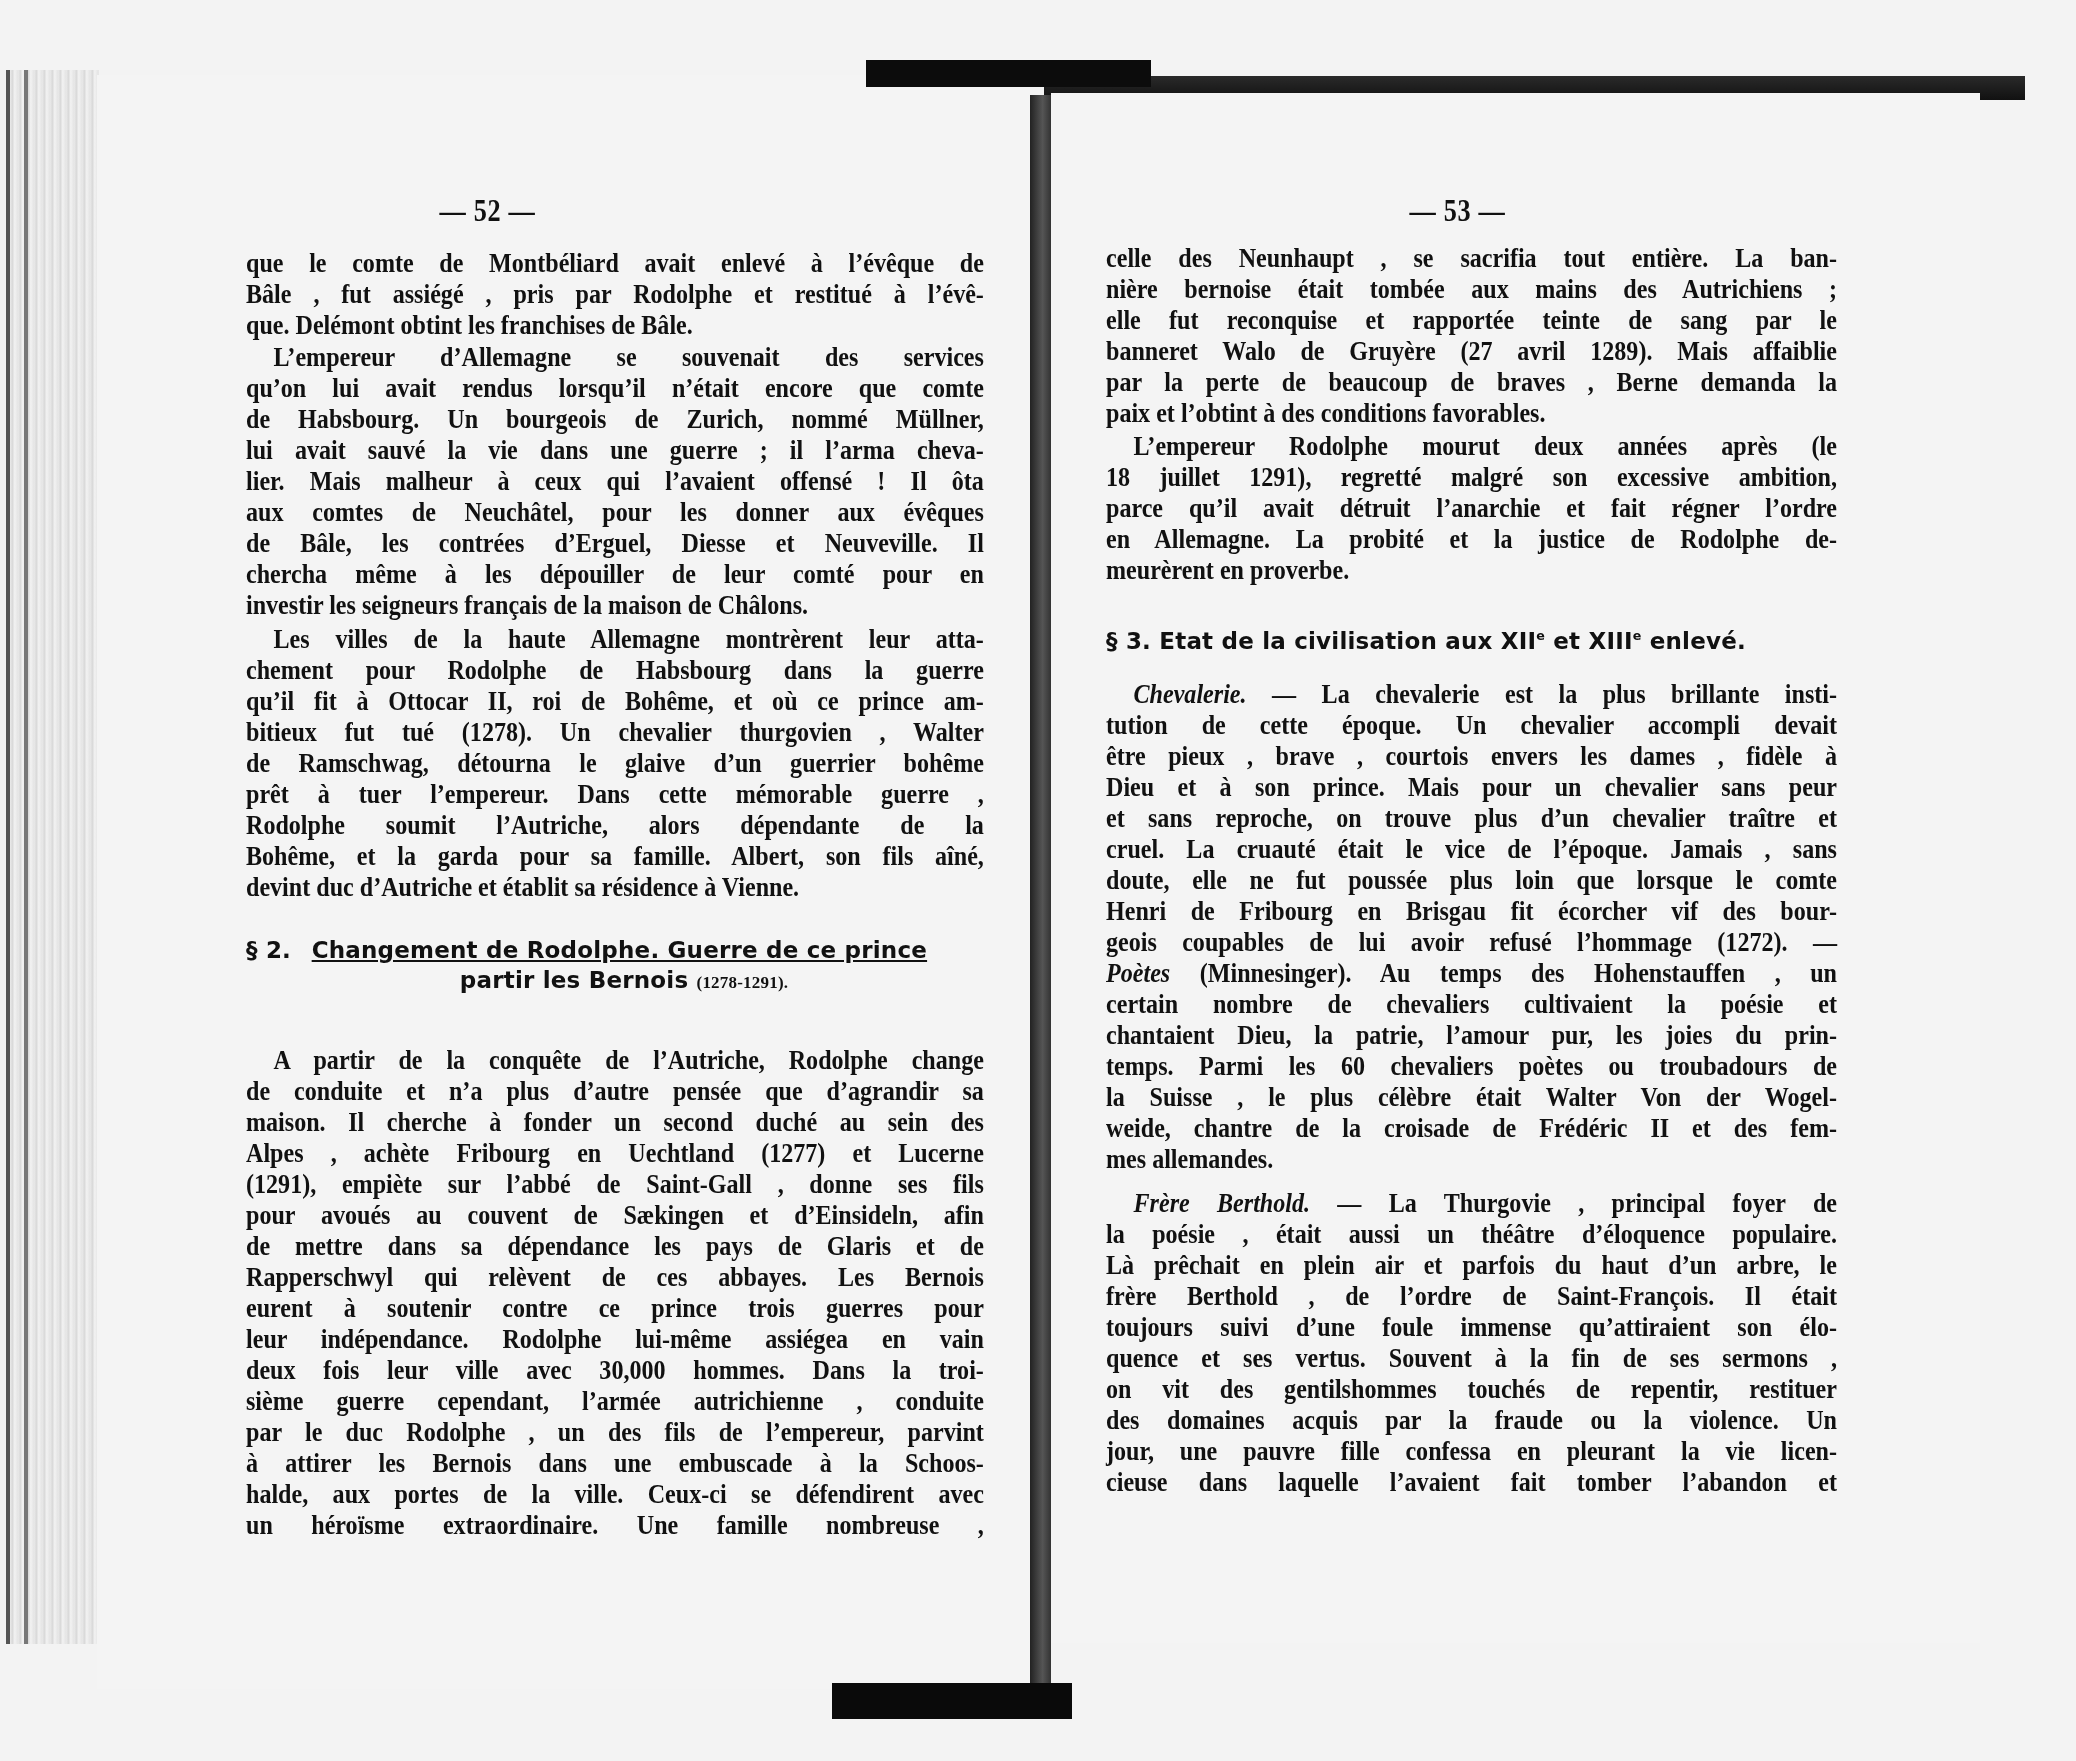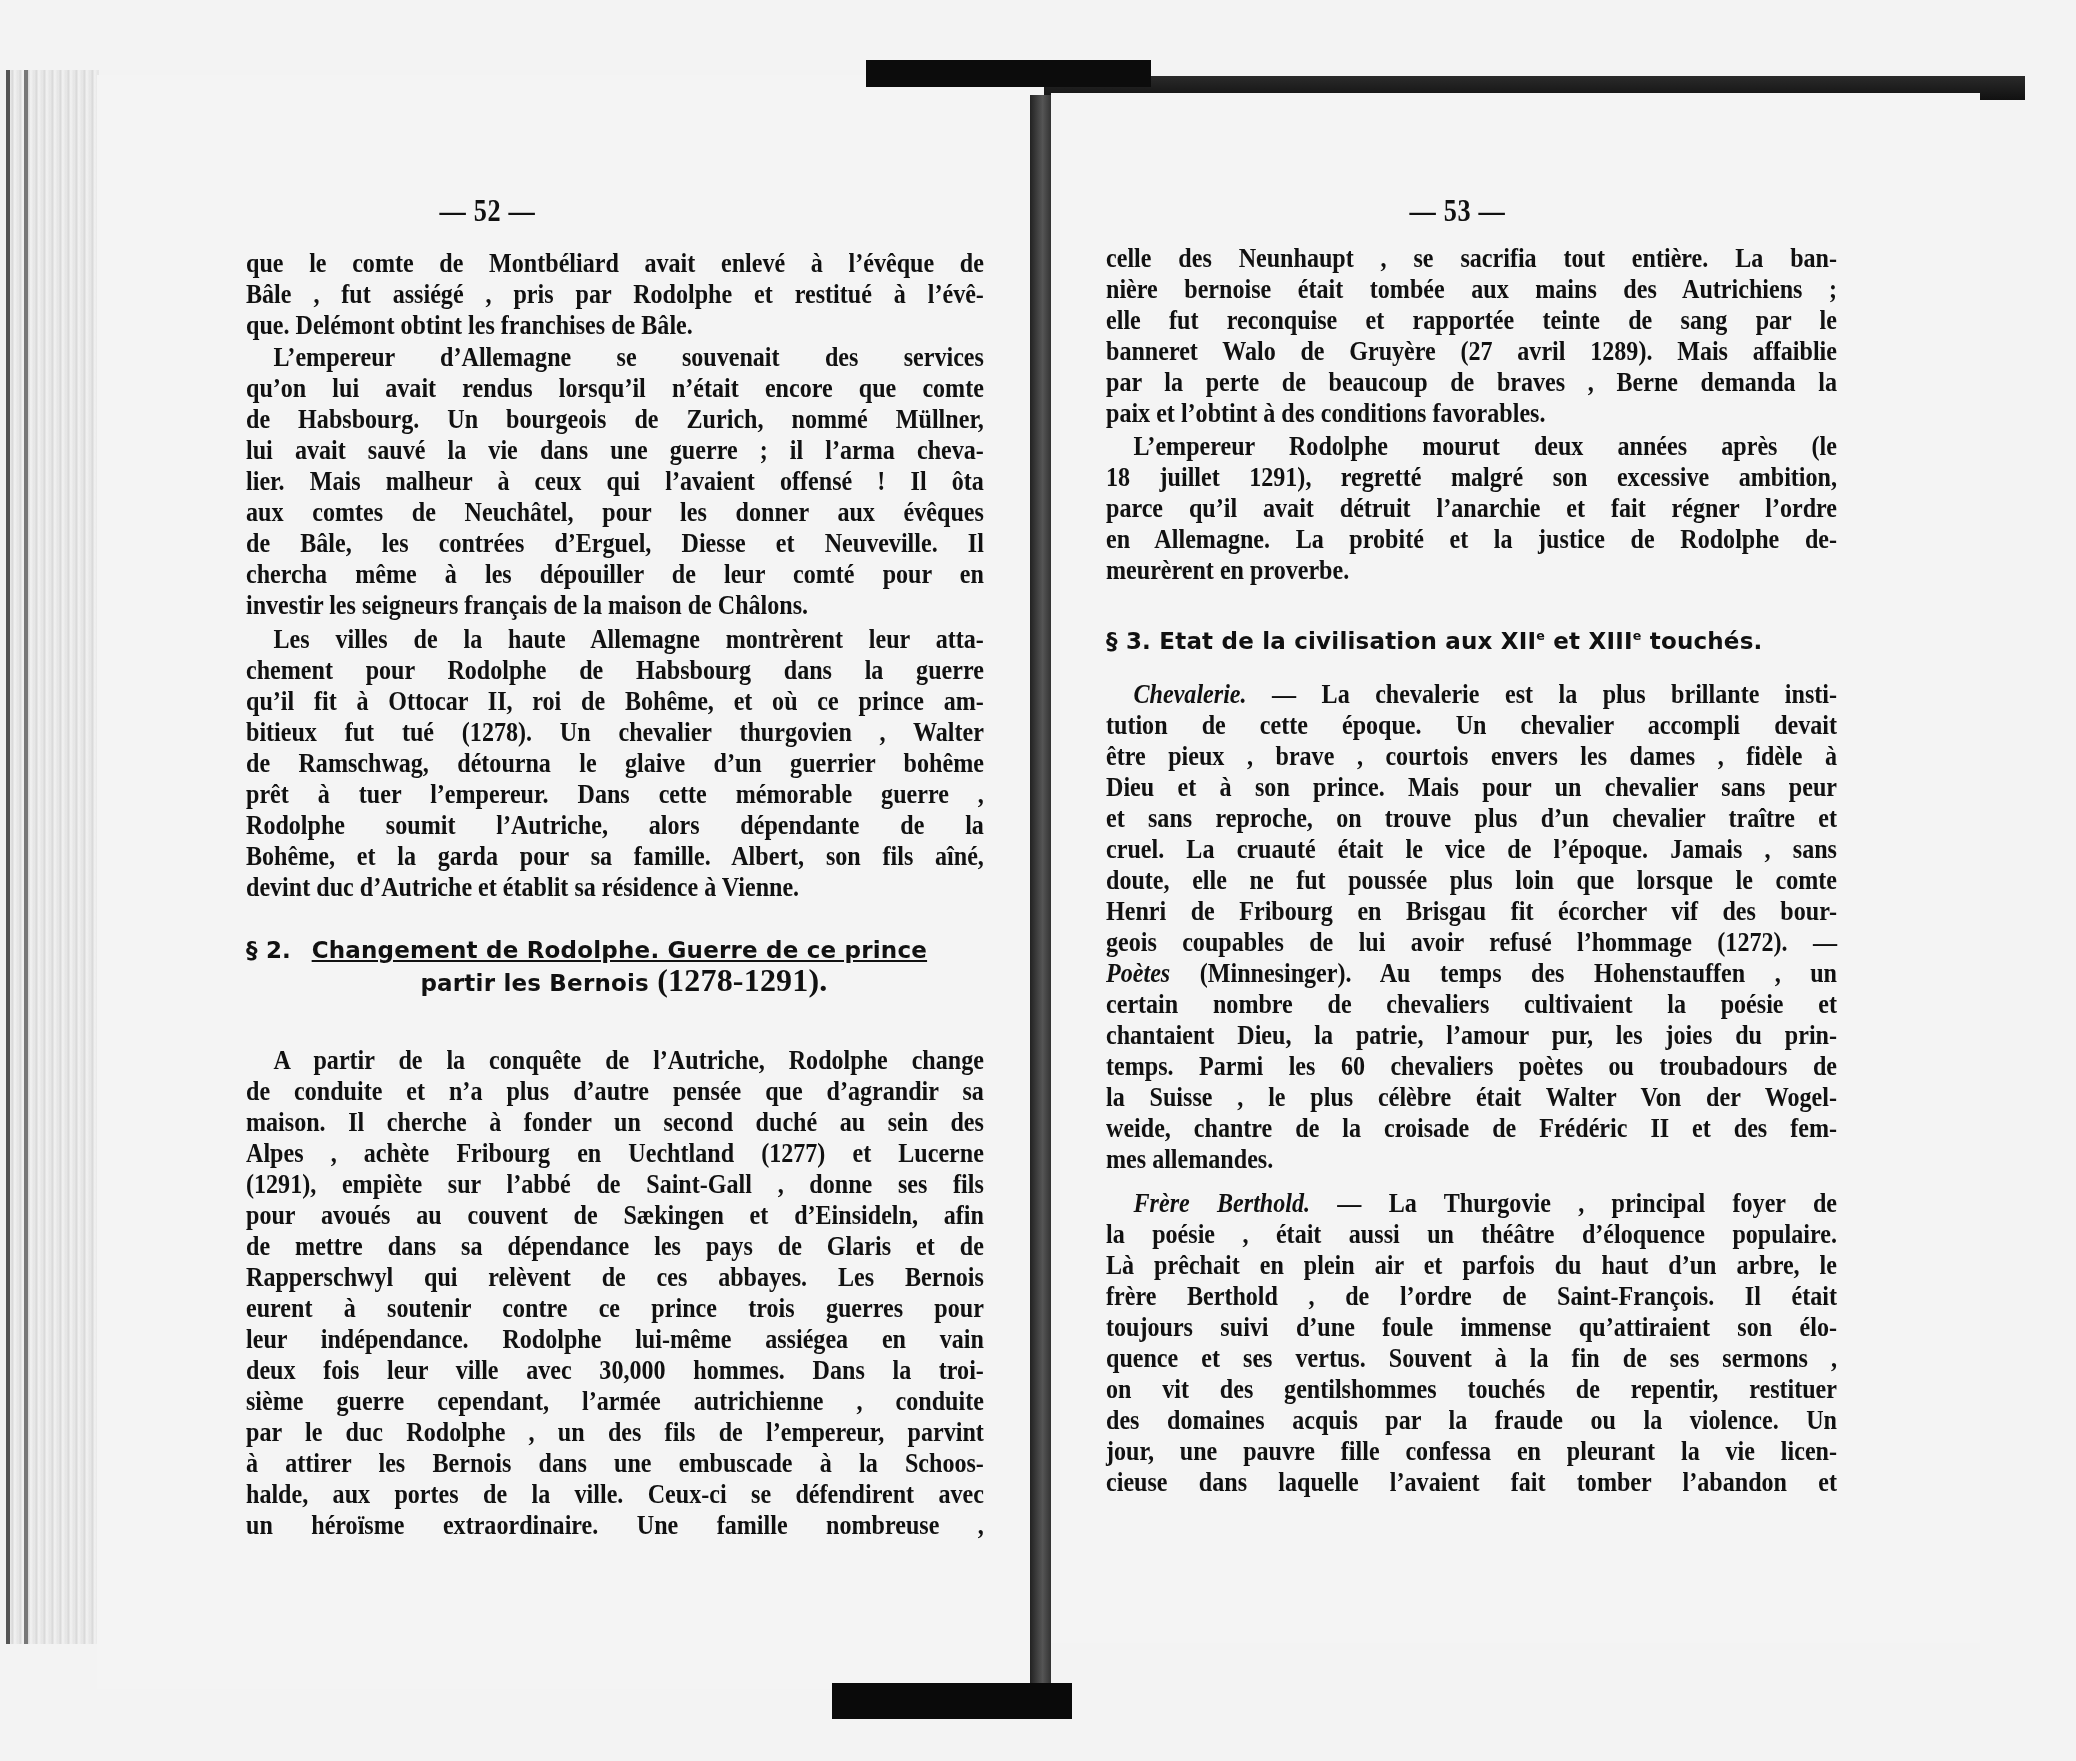--- a/index.html
+++ b/index.html
@@ -64,21 +64,21 @@
       text-align: justify;
     }
     .line { display: block; white-space: nowrap; text-align-last: justify; text-align: justify; }
     .line.last { text-align-last: left; }
     .heading {
       position: absolute;
       font-family: "DejaVu Sans", "Liberation Sans", sans-serif;
       font-weight: bold; font-size: 23px; line-height: 30px;
       letter-spacing: 0.2px;
     }
-    .heading .paren { font-family: "Liberation Serif", serif; font-size: 32px; }
+    .heading .paren { font-family: "Liberation Serif", serif; font-size: 17px; }
     .heading sup { font-size: 12.7px; }
     .it { font-style: italic; }
     .condensed { transform: scaleX(0.86); transform-origin: left top; }
   </style>
 </head>
 <body>
 
 <div class="book">
   <div class="edge-left"></div>
   <div class="edge-right"></div>
@@ -163,21 +163,21 @@
     <div class="text-block condensed" style="left:55px; top:337px; width:850px;">
       <span class="line" style="padding-left:32px;">L’empereur Rodolphe mourut deux années après (le</span>
       <span class="line">18 juillet 1291), regretté malgré son excessive ambition,</span>
       <span class="line">parce qu’il avait détruit l’anarchie et fait régner l’ordre</span>
       <span class="line">en Allemagne. La probité et la justice de Rodolphe de-</span>
       <span class="line last">meurèrent en proverbe.</span>
     </div>
 
     <div class="heading" style="left:55px; top:528px; width:736px; white-space:nowrap;">
       <span>§ 3.</span>
-      <span>Etat de la civilisation aux </span><span>XII</span><sup>e</sup><span> et </span><span>XIII</span><sup>e</sup><span> touchés.</span>
+      <span>Etat de la civilisation aux </span><span>XII</span><sup>e</sup><span> et </span><span>XIII</span><sup>e</sup><span> enlevé.</span>
     </div>
 
     <div class="text-block condensed" style="left:55px; top:585px; width:850px;">
       <span class="line" style="padding-left:32px;"><span class="it">Chevalerie.</span><span> — La chevalerie est la plus brillante insti-</span></span>
       <span class="line">tution de cette époque. Un chevalier accompli devait</span>
       <span class="line">être pieux , brave , courtois envers les dames , fidèle à</span>
       <span class="line">Dieu et à son prince. Mais pour un chevalier sans peur</span>
       <span class="line">et sans reproche, on trouve plus d’un chevalier traître et</span>
       <span class="line">cruel. La cruauté était le vice de l’époque. Jamais , sans</span>
       <span class="line">doute, elle ne fut poussée plus loin que lorsque le comte</span>

